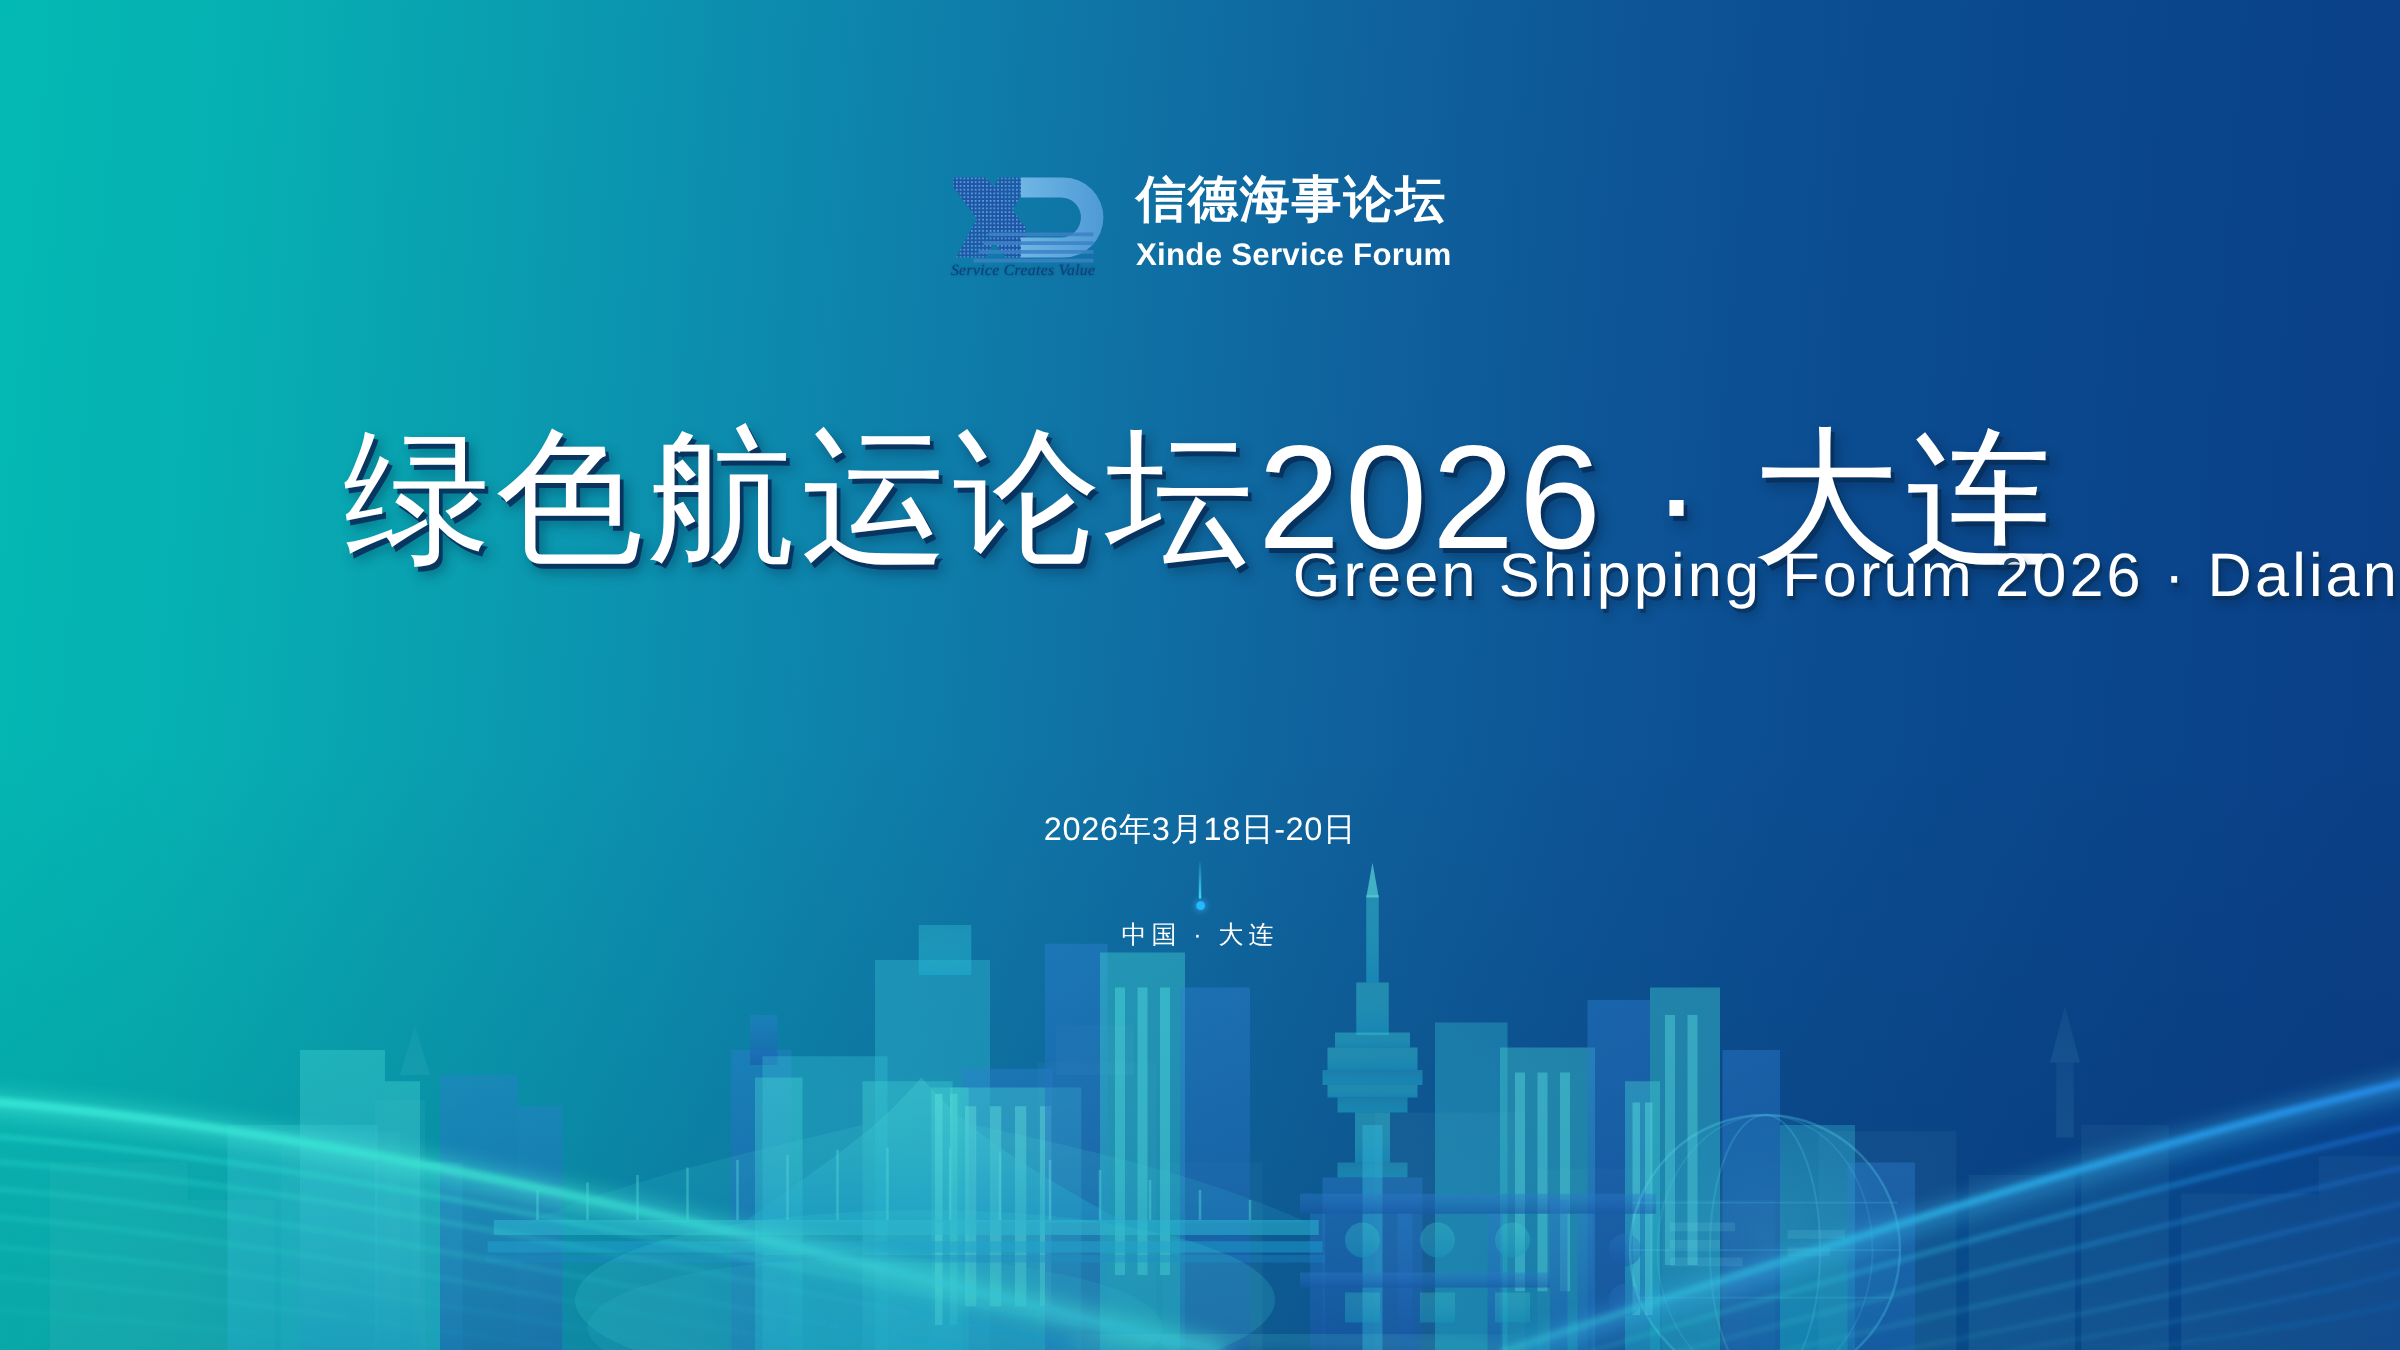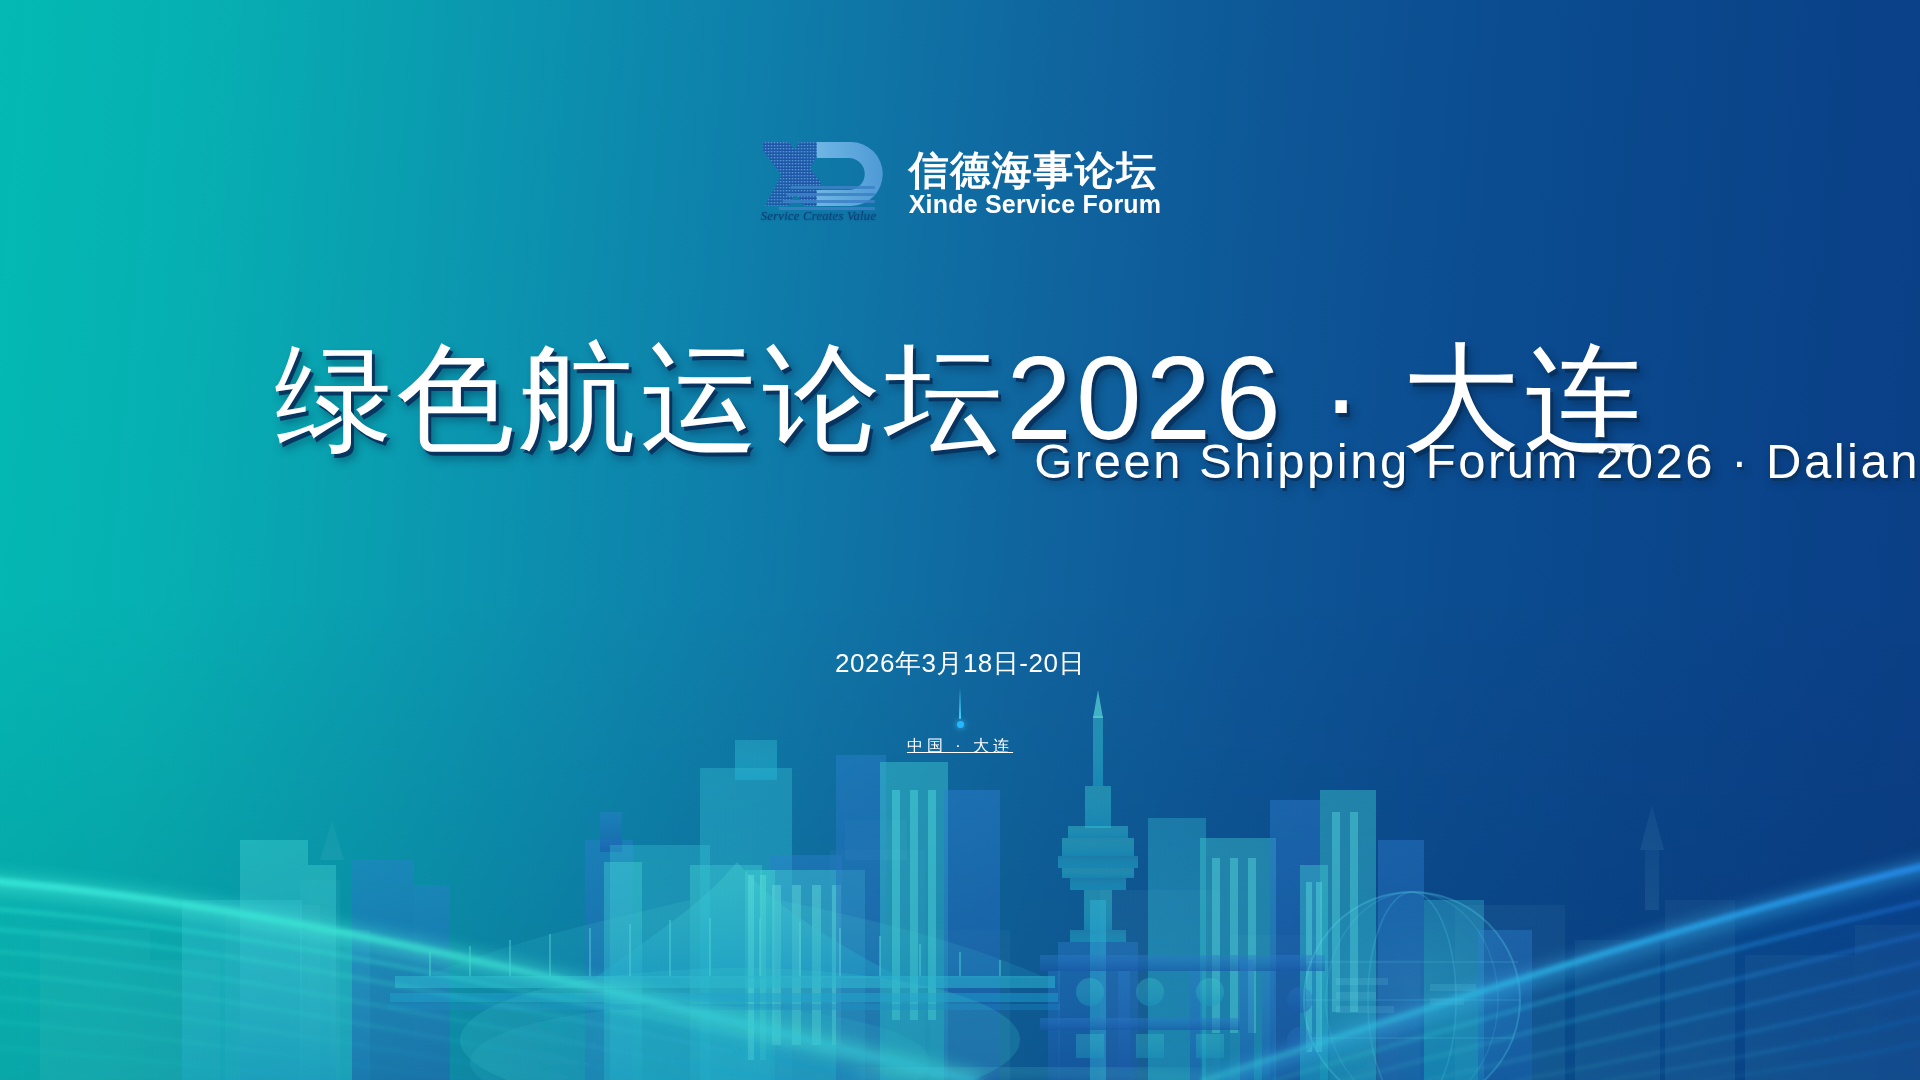--- a/index.html
+++ b/index.html
@@ -71,21 +71,21 @@
     font-style: italic;
     font-weight: normal;
     font-size: 12.5px;
     letter-spacing: 0.3px;
     color: #0d3f7a;
     text-shadow: 0 0 2px rgba(10,40,90,0.45);
   }
   .logo-text {
     display: flex;
     flex-direction: column;
-    gap: 0;
+    gap: 10px;
     padding-bottom: 2px;
   }
   .logo-cn {
     font-size: 40px;
     font-weight: bold;
     color: #ffffff;
     letter-spacing: 1.5px;
     line-height: 1.05;
   }
   .logo-en {
@@ -152,25 +152,24 @@
   }
   .meta-dot {
     width: 7px;
     height: 7px;
     border-radius: 50%;
     background: #25b7ff;
     margin: -6px auto 8px;
     box-shadow: 0 0 6px rgba(60,200,255,0.9);
   }
   .meta-place {
-    font-size: 16px;
+    font-size: 20px;
     color: #ffffff;
     letter-spacing: 4px;
     line-height: 1.2;
-    text-decoration: underline;
   }
 </style>
 </head>
 <body>
 
 <div class="poster">
 
   <svg class="layer" viewBox="0 0 1920 1080" preserveAspectRatio="none" aria-hidden="true">
     <defs>
       <linearGradient id="bldgA" x1="0" y1="0" x2="0" y2="1">

